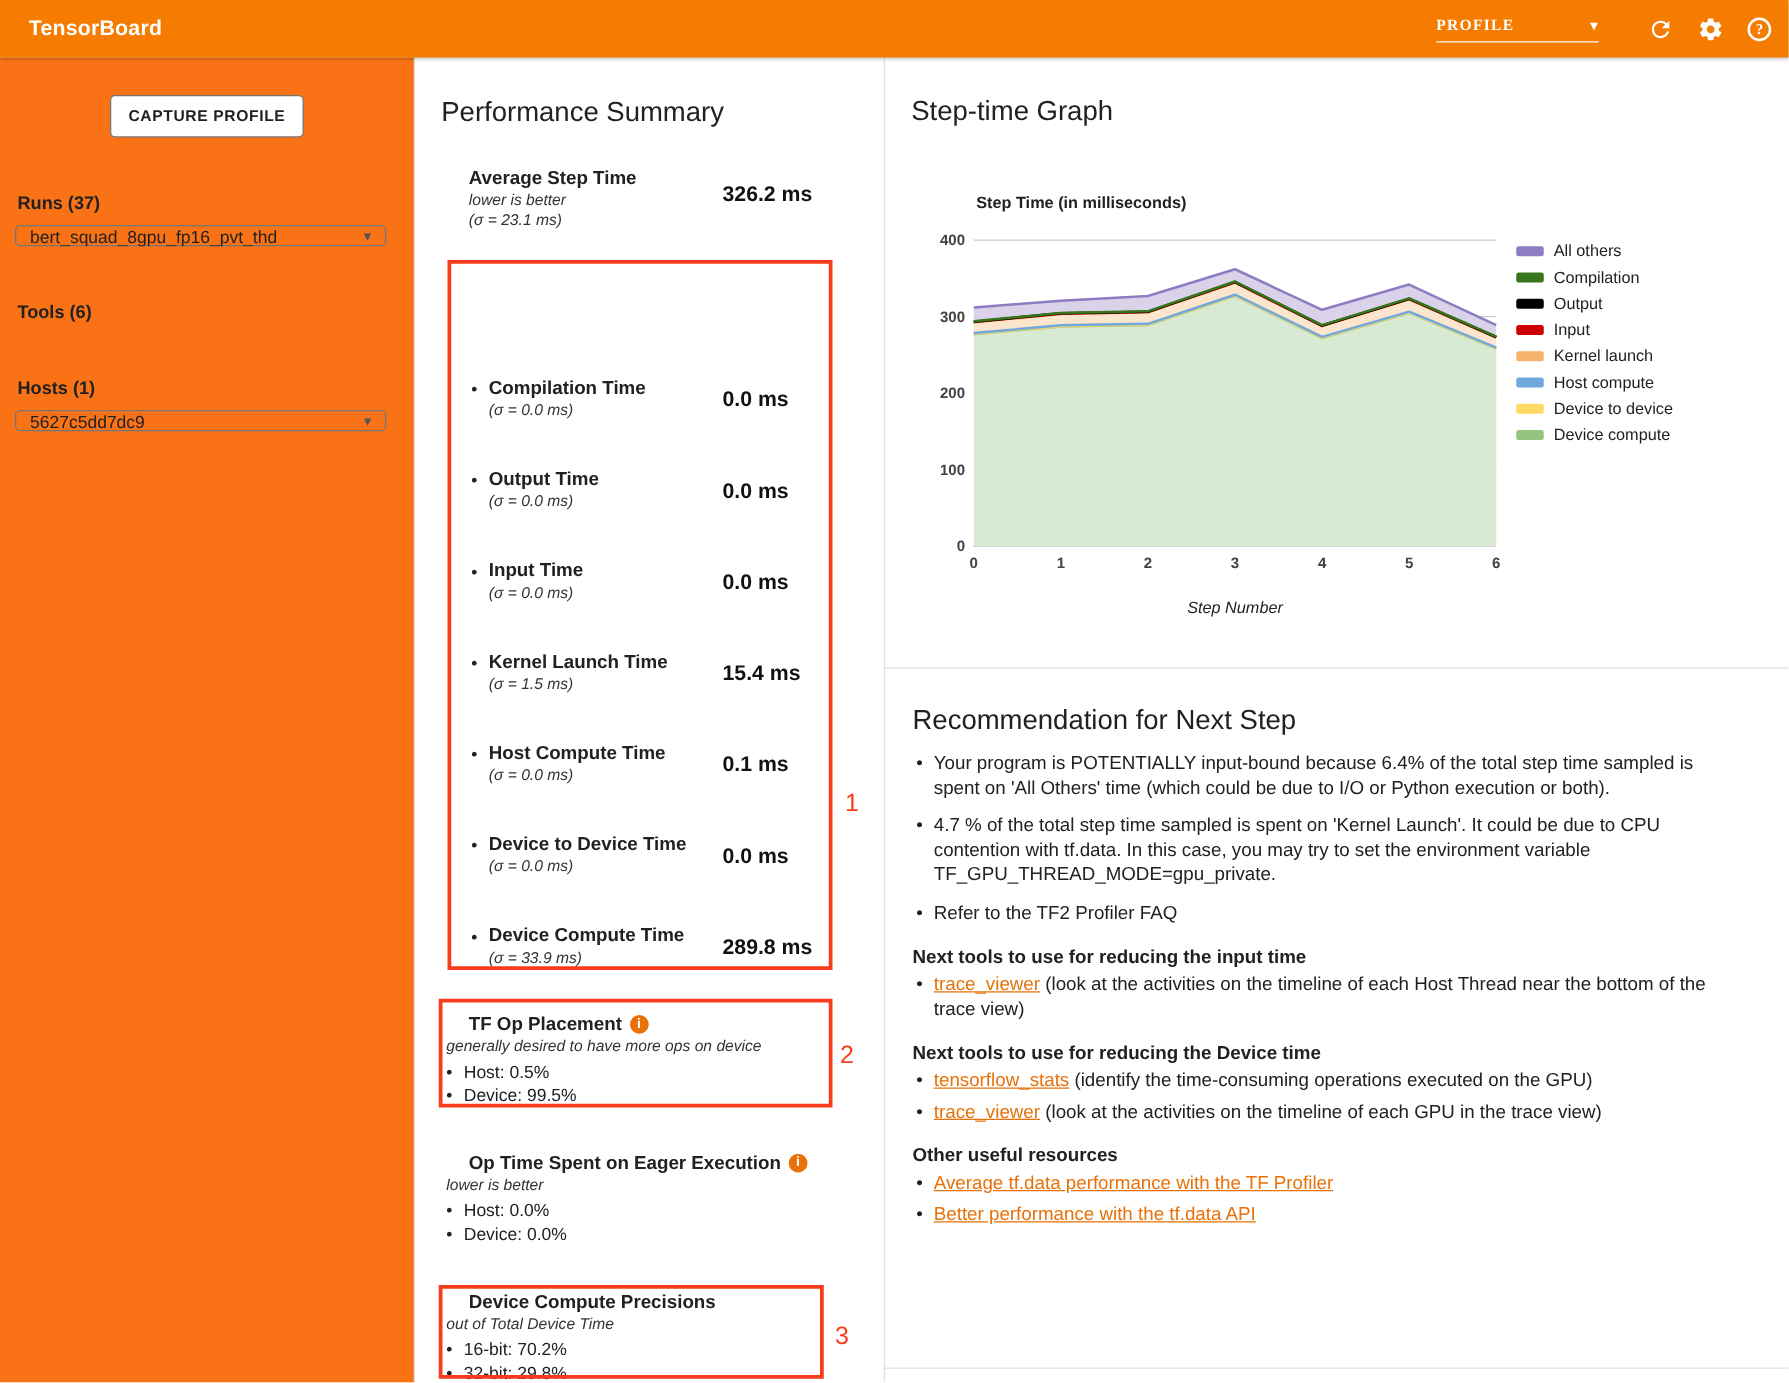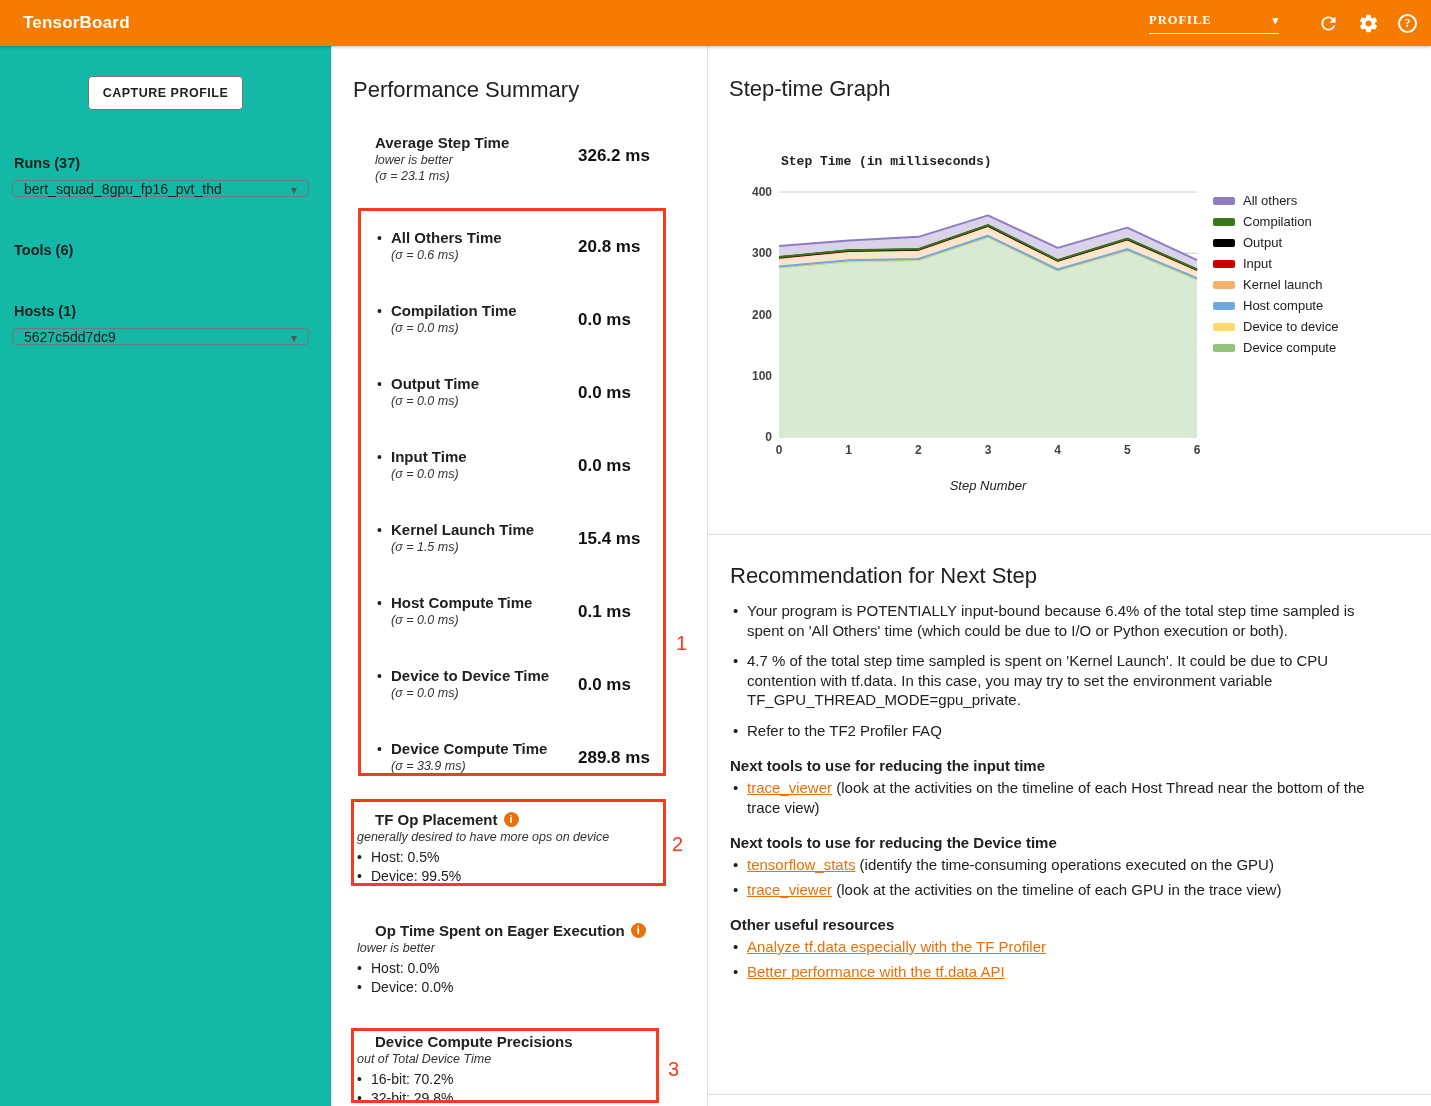--- a/index.html
+++ b/index.html
@@ -14,21 +14,21 @@
   .dash-select { width:130px; display:flex; align-items:flex-end; justify-content:space-between;
                  border-bottom:1px solid rgba(255,255,255,.95); padding-bottom:5px; margin-right:20px;
                  font-size:12.5px; font-weight:700; letter-spacing:1px; cursor:pointer; }
   .dash-caret::after { content:"▾"; font-size:11px; }
   .tb-icon { width:21px; height:21px; margin-left:19px; display:flex; align-items:center; justify-content:center; cursor:pointer; }
   .help-icon { width:19px; height:19px; margin-left:19px; border:2px solid #fff; border-radius:50%;
                display:flex; align-items:center; justify-content:center; cursor:pointer; }
   .help-icon::after { content:"?"; font-size:12px; font-weight:700; }
 
   
-  .sidebar { position:absolute; left:0; top:46px; width:332px; bottom:0; border-right:1px solid #e0e0e0; background:#14b8a6; }
+  .sidebar { position:absolute; left:0; top:46px; width:332px; bottom:0; border-right:1px solid #e0e0e0; background:#f97316; }
   .capture-btn { display:block; margin:30px auto 0; width:155px; height:34px; background:#fff;
                  border:1px solid #757575; border-radius:4px; font-family:"Liberation Sans",sans-serif;
                  font-size:12.5px; font-weight:700; letter-spacing:.5px; color:#212121; cursor:pointer; }
   .control-label { margin:45px 0 0 14px; font-size:14.5px; font-weight:700; color:#212121; }
   .dropdown { margin:9px 22px 0 12px; height:17px; border:1px solid #767676; border-radius:4px;
               display:flex; align-items:center; justify-content:space-between; padding:0 11px; cursor:pointer; }
   .dd-value { font-size:14px; color:#212121; white-space:nowrap; overflow:hidden; }
   .dd-caret::after { content:"▾"; color:#555; font-size:12px; }
 
   
@@ -55,21 +55,21 @@
   .ib-list li::before { content:"•"; position:absolute; left:0; }
 
   
   .annot-box { position:absolute; border:3px solid #f93b1d; z-index:10; pointer-events:none; }
   .annot-num { position:absolute; color:#f93b1d; font-size:20px; z-index:10; }
 
   
   .right-col { position:absolute; left:708px; top:46px; right:0; bottom:0; background:#fff; }
   .chart-section { position:absolute; left:0; top:0; right:0; height:489px; border-bottom:1px solid #e0e0e0; }
   .chart-section .col-title { position:absolute; left:21px; top:30px; }
-  .chart-title { position:absolute; left:73px; top:108px; font-size:13px; font-weight:700; color:#212121;font-family:Liberation Mono, monospace; }
+  .chart-title { position:absolute; left:73px; top:108px; font-size:13px; font-weight:700; color:#212121; }
   #step-chart { position:absolute; left:32px; top:120px; }
   #step-chart text { font-family:"Liberation Sans",sans-serif; font-size:12px; font-weight:700; fill:#424242; }
   .legend { position:absolute; left:505px; top:144px; }
   .legend-item { display:flex; align-items:center; height:21px; }
   .legend-swatch { width:22px; height:8px; border-radius:2px; margin-right:8px; flex:0 0 auto; }
   .legend-label { font-size:13px; color:#212121; }
   .xaxis-label { position:absolute; left:71px; width:418px; top:432px; text-align:center;
                  font-style:italic; font-size:13px; color:#212121; }
 
   .rec-section { position:absolute; left:0; top:489px; right:0; bottom:0; padding:28px 20px 0 22px; overflow:hidden; }
@@ -128,25 +128,20 @@
   <section class="summary-col">
     <h2 class="col-title">Performance Summary</h2>
 
     <div class="metric-row avg" style="top:88px">
       <div class="m-label">Average Step Time</div>
       <div class="m-note">lower is better</div>
       <div class="m-sigma">(σ = 23.1 ms)</div>
       <div class="m-value">326.2 ms</div>
     </div>
 
-    <div class="metric-row bulleted" style="top:183px">
-      <div class="m-label">All Others Time</div>
-      <div class="m-sigma">(σ = 0.6 ms)</div>
-      <div class="m-value">20.8 ms</div>
-    </div>
     <div class="metric-row bulleted" style="top:256px">
       <div class="m-label">Compilation Time</div>
       <div class="m-sigma">(σ = 0.0 ms)</div>
       <div class="m-value">0.0 ms</div>
     </div>
     <div class="metric-row bulleted" style="top:329px">
       <div class="m-label">Output Time</div>
       <div class="m-sigma">(σ = 0.0 ms)</div>
       <div class="m-value">0.0 ms</div>
     </div>
@@ -305,21 +300,21 @@
       </ul>
 
       <div class="rec-h">Next tools to use for reducing the Device time</div>
       <ul class="rec-list">
         <li><a class="rec-link">tensorflow_stats</a><span> (identify the time-consuming operations executed on the GPU)</span></li>
         <li><a class="rec-link">trace_viewer</a><span> (look at the activities on the timeline of each GPU in the trace view)</span></li>
       </ul>
 
       <div class="rec-h">Other useful resources</div>
       <ul class="rec-list">
-        <li><a class="rec-link">Analyze tf.data especially with the TF Profiler</a></li>
+        <li><a class="rec-link">Average tf.data performance with the TF Profiler</a></li>
         <li><a class="rec-link">Better performance with the tf.data API</a></li>
       </ul>
     </div>
   </section>
 
   <div class="annot-box" style="left:358px;top:208px;width:308px;height:568px"></div>
   <div class="annot-num" style="left:676px;top:632px">1</div>
   <div class="annot-box" style="left:351px;top:799px;width:315px;height:87px"></div>
   <div class="annot-num" style="left:672px;top:833px">2</div>
   <div class="annot-box" style="left:351px;top:1028px;width:308px;height:75px"></div>

